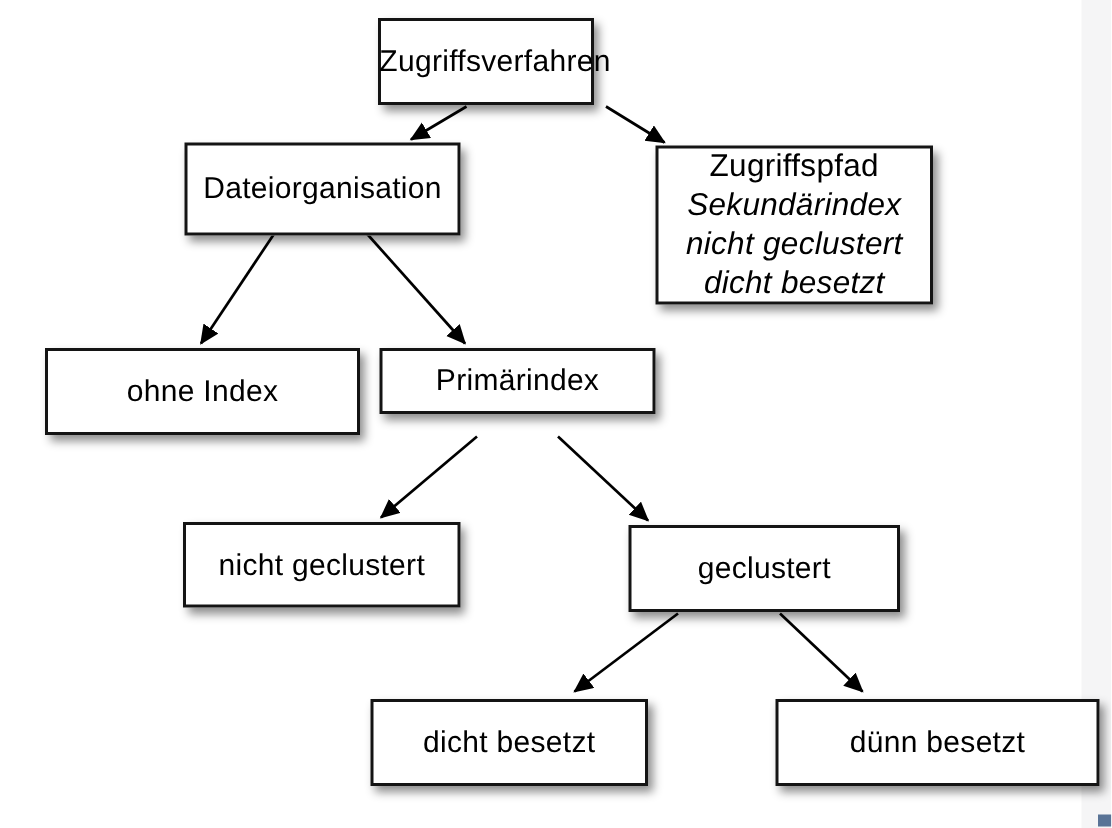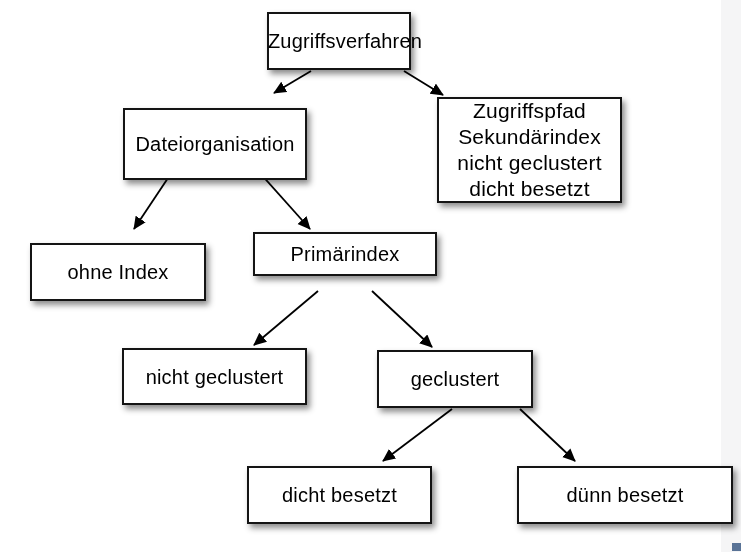--- a/index.html
+++ b/index.html
@@ -39,30 +39,30 @@
     display: flex;
     flex-direction: column;
     align-items: center;
     justify-content: center;
     text-align: center;
     color: #000000;
     font-size: 20px;
     letter-spacing: 0.2px;
   }
   .node .line { display: block; line-height: 26px; }
-  .node .italic { }
+  .node .italic { font-style: italic; }
 
   
-  #n-zugriffsverfahren { left: 267px; top: 12px;  width: 144px; height: 58px; padding-left: 12px; }
-  #n-dateiorganisation { left: 123px; top: 108px;  width: 184px; height: 72px; }
+  #n-zugriffsverfahren { left: 252px; top: 12px;  width: 144px; height: 58px; padding-left: 12px; }
+  #n-dateiorganisation { left: 123px; top: 95px;  width: 184px; height: 62px; }
   #n-zugriffspfad      { left: 437px; top: 97px;  width: 185px; height: 106px; font-size: 21px; }
-  #n-ohne-index        { left: 30px;  top: 243px; width: 176px; height: 58px; }
+  #n-ohne-index        { left: 30px;  top: 232px; width: 210px; height: 58px; }
   #n-primaerindex      { left: 253px; top: 232px; width: 184px; height: 44px; }
   #n-nicht-geclustert  { left: 122px; top: 348px; width: 185px; height: 57px; }
-  #n-geclustert        { left: 377px; top: 350px; width: 156px; height: 58px; }
+  #n-geclustert        { left: 419px; top: 350px; width: 181px; height: 58px; }
   #n-dicht-besetzt     { left: 247px; top: 466px; width: 185px; height: 58px; }
   #n-duenn-besetzt     { left: 517px; top: 466px; width: 216px; height: 58px; }
 </style>
 </head>
 <body>
 
 <div id="canvas">
 
   <div id="edge-strip"></div>
   <div id="corner-artifact"></div>

